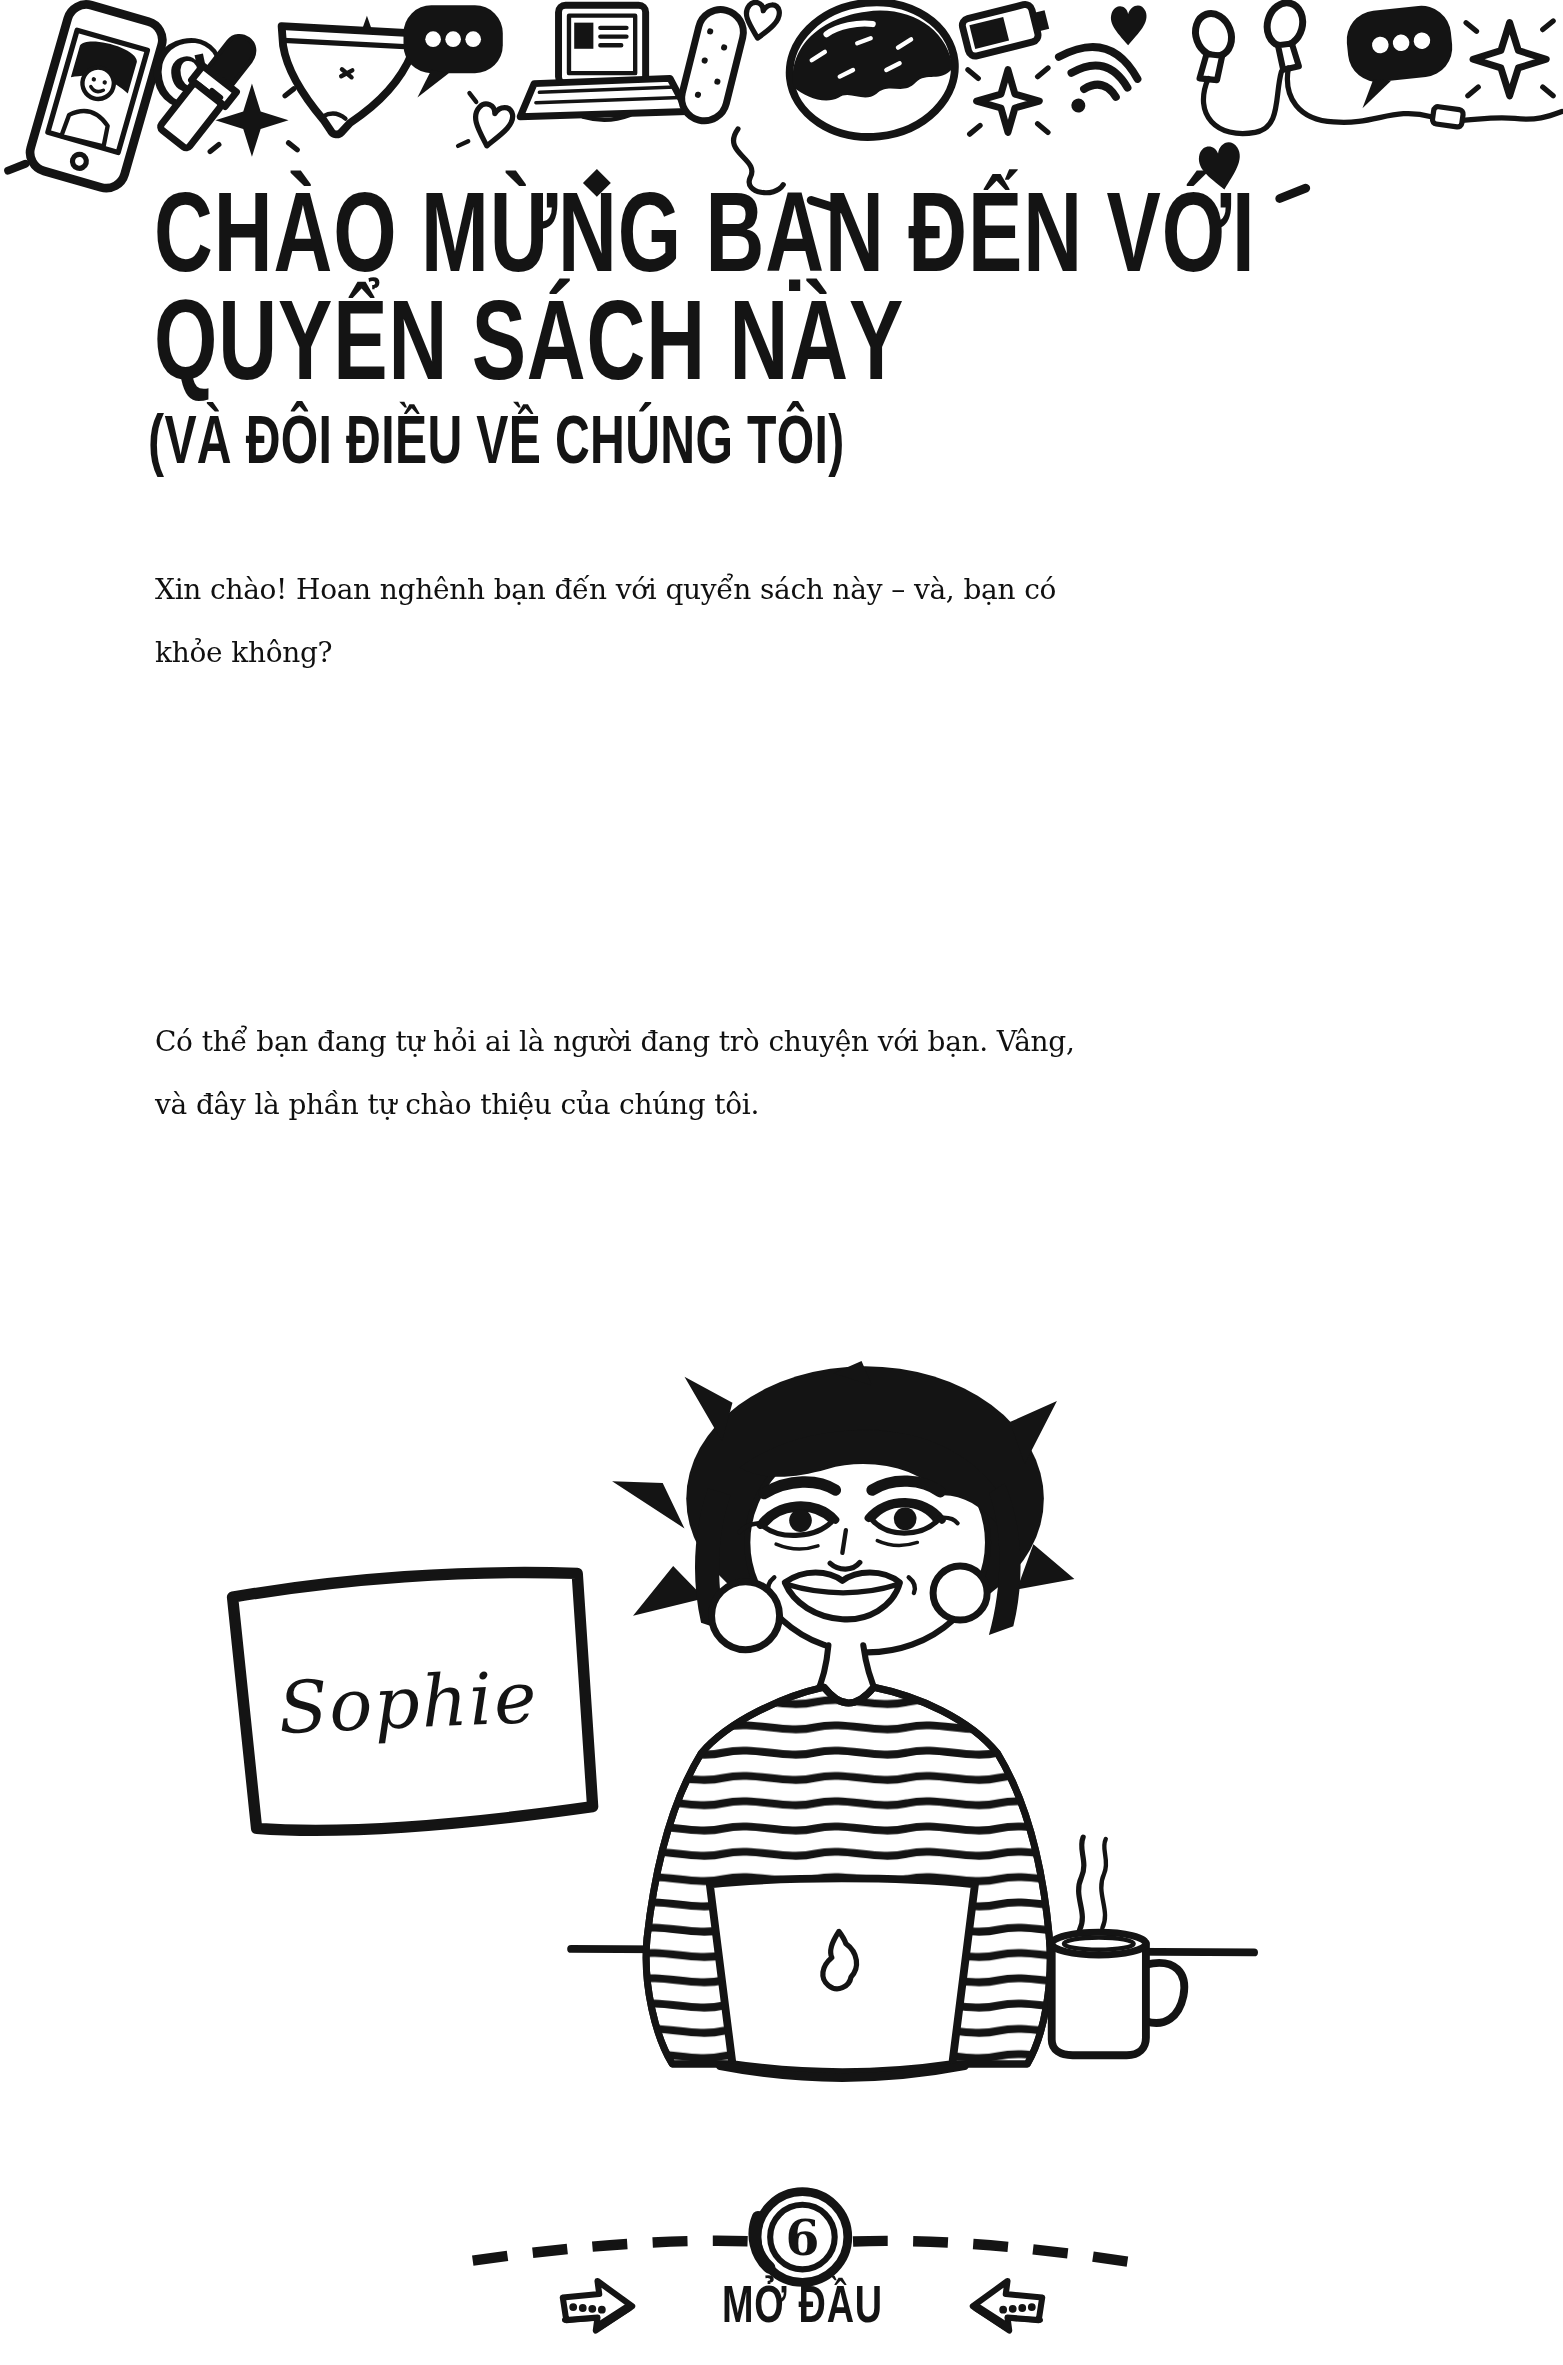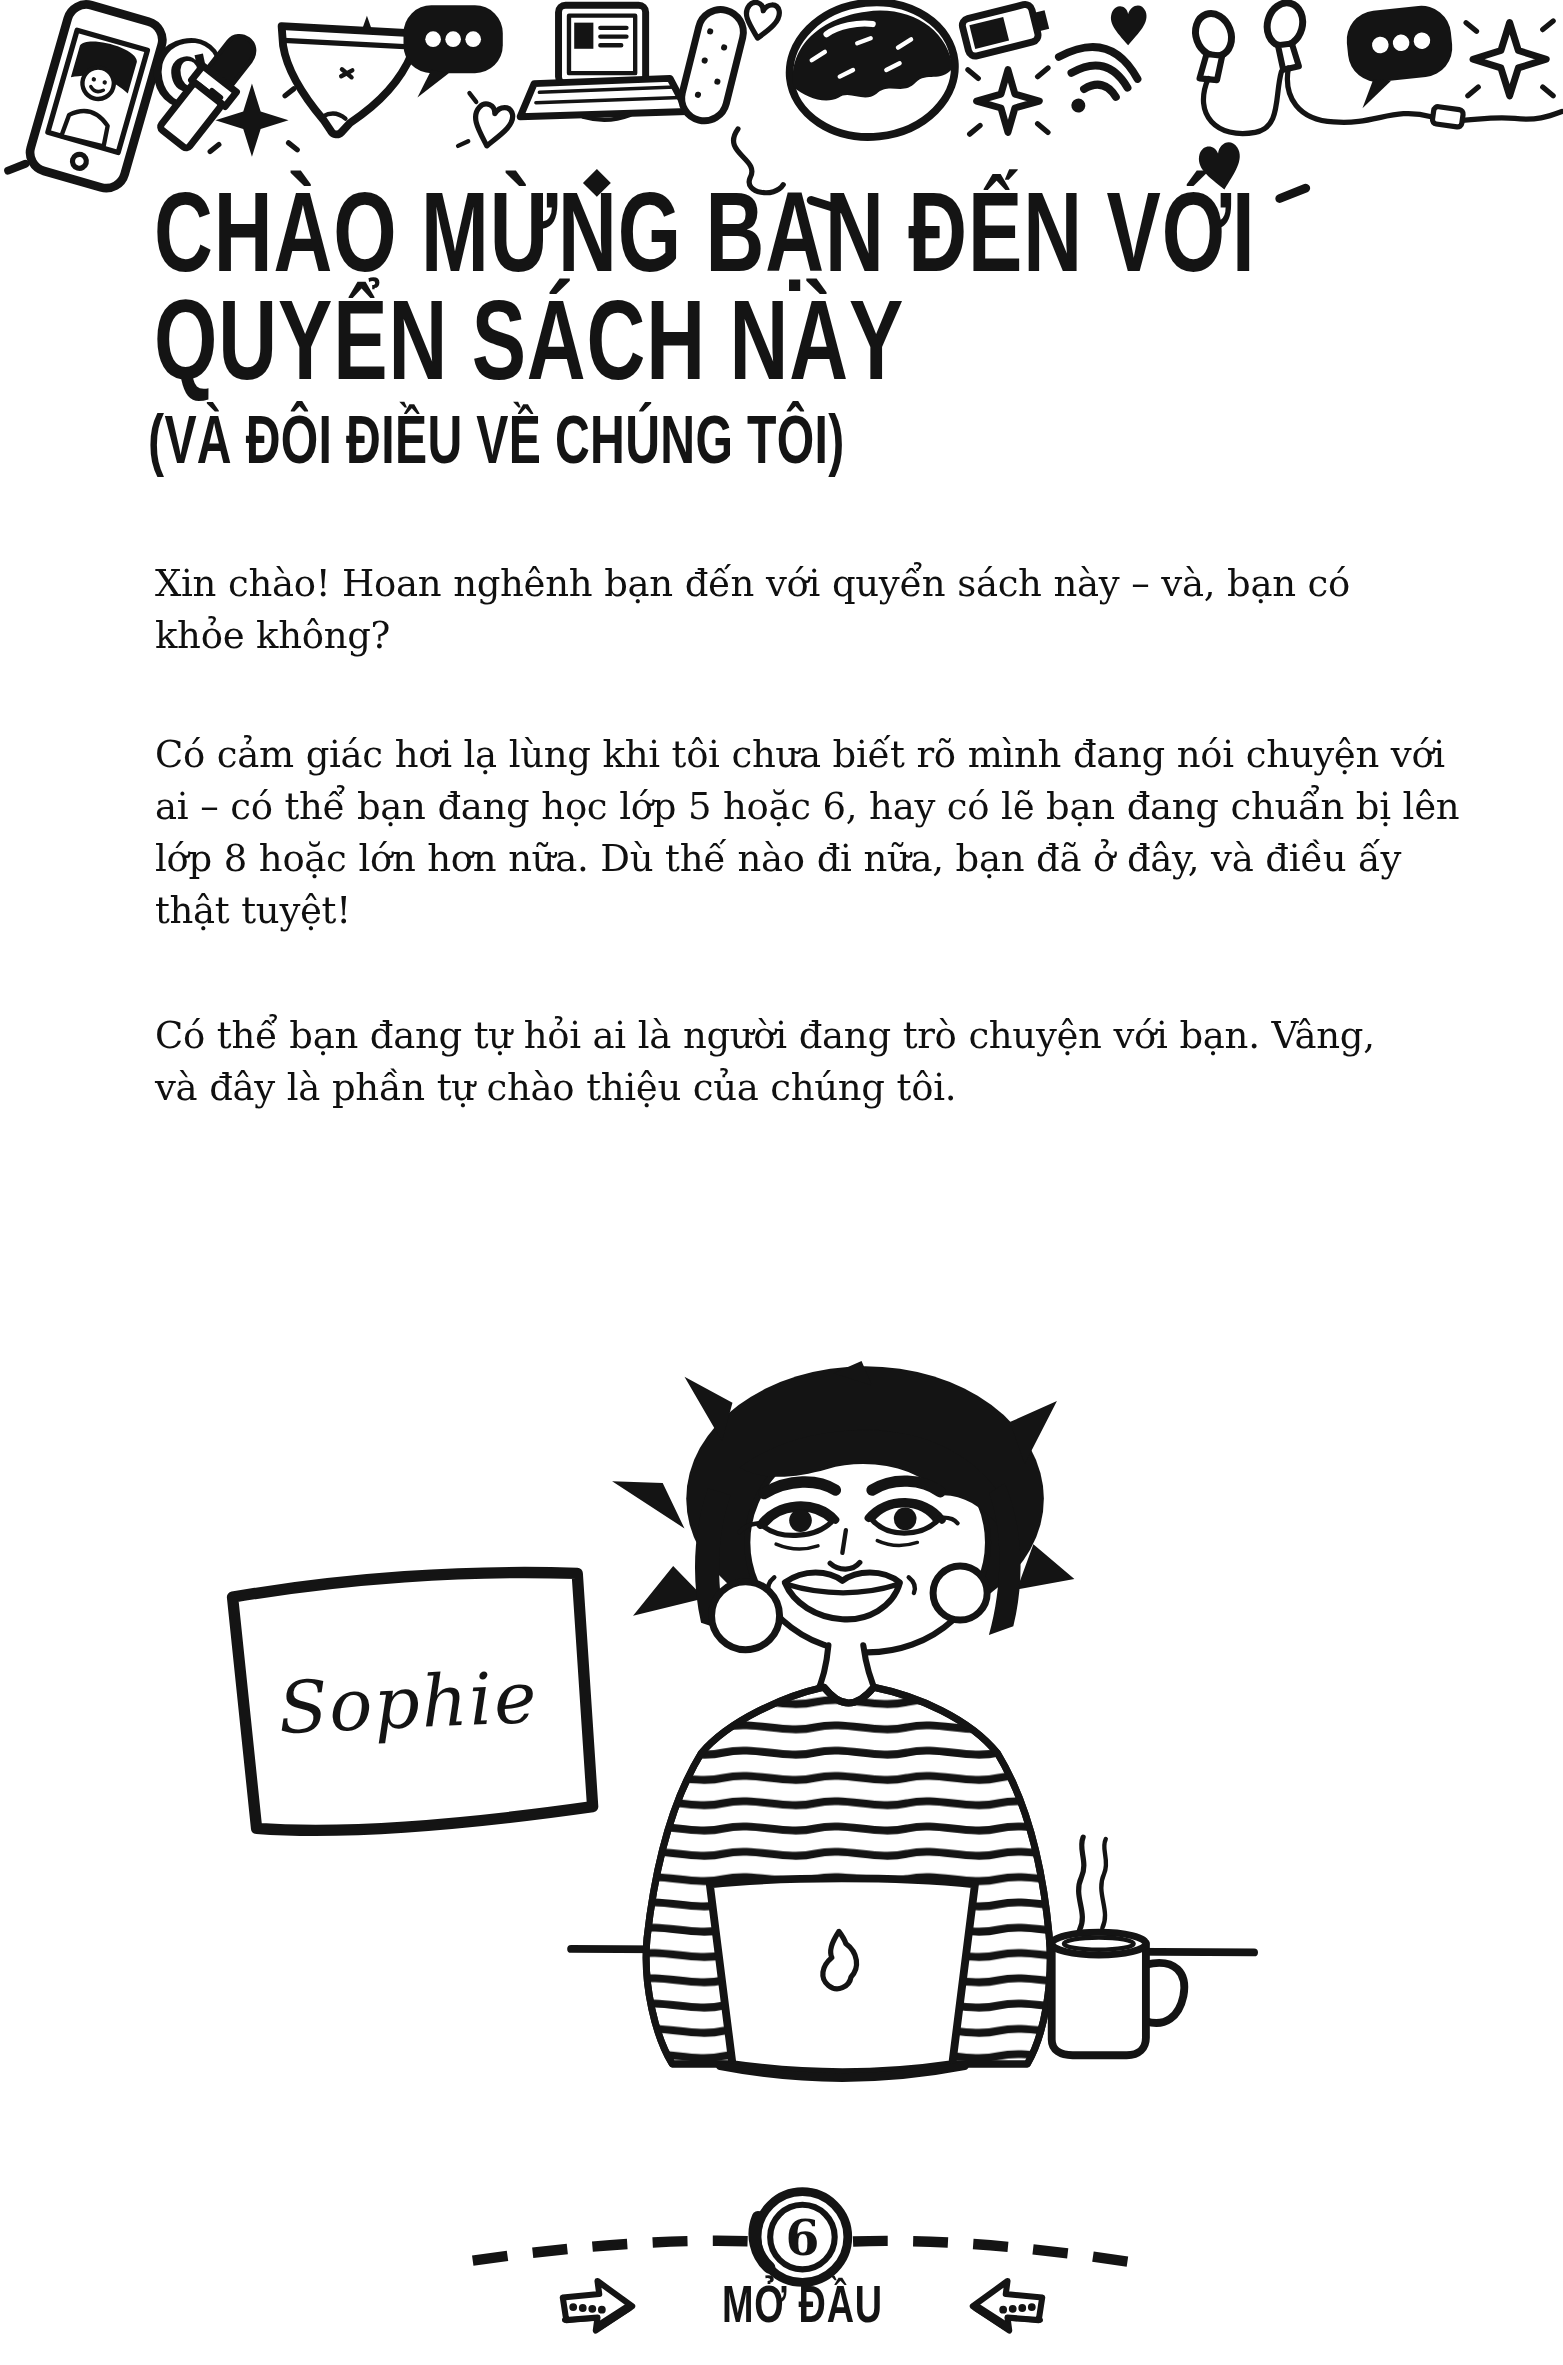--- a/index.html
+++ b/index.html
@@ -20,21 +20,21 @@
   }
   .t1 { left:154px; top:176px; }
   .t2 { left:154px; top:284px; }
   .subtitle {
     position:absolute; left:148px; top:406px;
     font-family:"Liberation Sans", sans-serif; font-weight:bold;
     font-size:56px; line-height:1; white-space:pre;
     transform:scale(0.86,1.22); transform-origin:0 0; letter-spacing:0.4px;
   }
   .para {
-    position:absolute; left:155px; font-size:37px; line-height:52px;
+    position:absolute; left:155px; font-size:28px; line-height:63px;
     white-space:pre; letter-spacing:-0.3px; word-spacing:0.4px;
     font-weight:500; color:#101010;
   }
   .p1 { top:558px; } .p2 { top:729px; } .p3 { top:1010px; } .p4 { top:1185px; }
   .illustration { position:absolute; left:174px; top:1361px; }
   .footer-deco { position:absolute; left:0; top:2154px; }
   .chapter-row {
     position:absolute; top:2275px; left:0; width:1563px;
     display:flex; align-items:center; justify-content:center; gap:77px;
     transform:translateX(21px);
@@ -196,24 +196,20 @@
   
   <h1 style="display:contents">
     <span class="title-line t1">CHÀO MỪNG BẠN ĐẾN VỚI</span>
     <span class="title-line t2">QUYỂN SÁCH NÀY</span>
     <span class="subtitle">(VÀ ĐÔI ĐIỀU VỀ CHÚNG TÔI)</span>
   </h1>
 
   
   <p class="para p1">Xin chào! Hoan nghênh bạn đến với quyển sách này – và, bạn có
 khỏe không?</p>
-  <p class="para p2">Có cảm giác hơi lạ lùng khi tôi chưa biết rõ mình đang nói chuyện với
-ai – có thể bạn đang học lớp 5 hoặc 6, hay có lẽ bạn đang chuẩn bị lên
-lớp 8 hoặc lớn hơn nữa. Dù thế nào đi nữa, bạn đã ở đây, và điều ấy
-thật tuyệt!</p>
   <p class="para p3">Có thể bạn đang tự hỏi ai là người đang trò chuyện với bạn. Vâng,
 và đây là phần tự chào thiệu của chúng tôi.</p>
 
   
   <svg class="illustration" width="1178" height="785" viewBox="0 0 1350 900" fill="none" stroke="#141414" stroke-linecap="round" stroke-linejoin="round">
     <defs>
       <pattern id="sweaterStripes" width="420" height="29" patternUnits="userSpaceOnUse">
         <path d="M0 14 C35 6 70 22 105 14 C140 6 175 22 210 14 C245 6 280 22 315 14 C350 6 385 22 420 14" stroke="#141414" stroke-width="9" fill="none"></path>
       </pattern>
     </defs>

